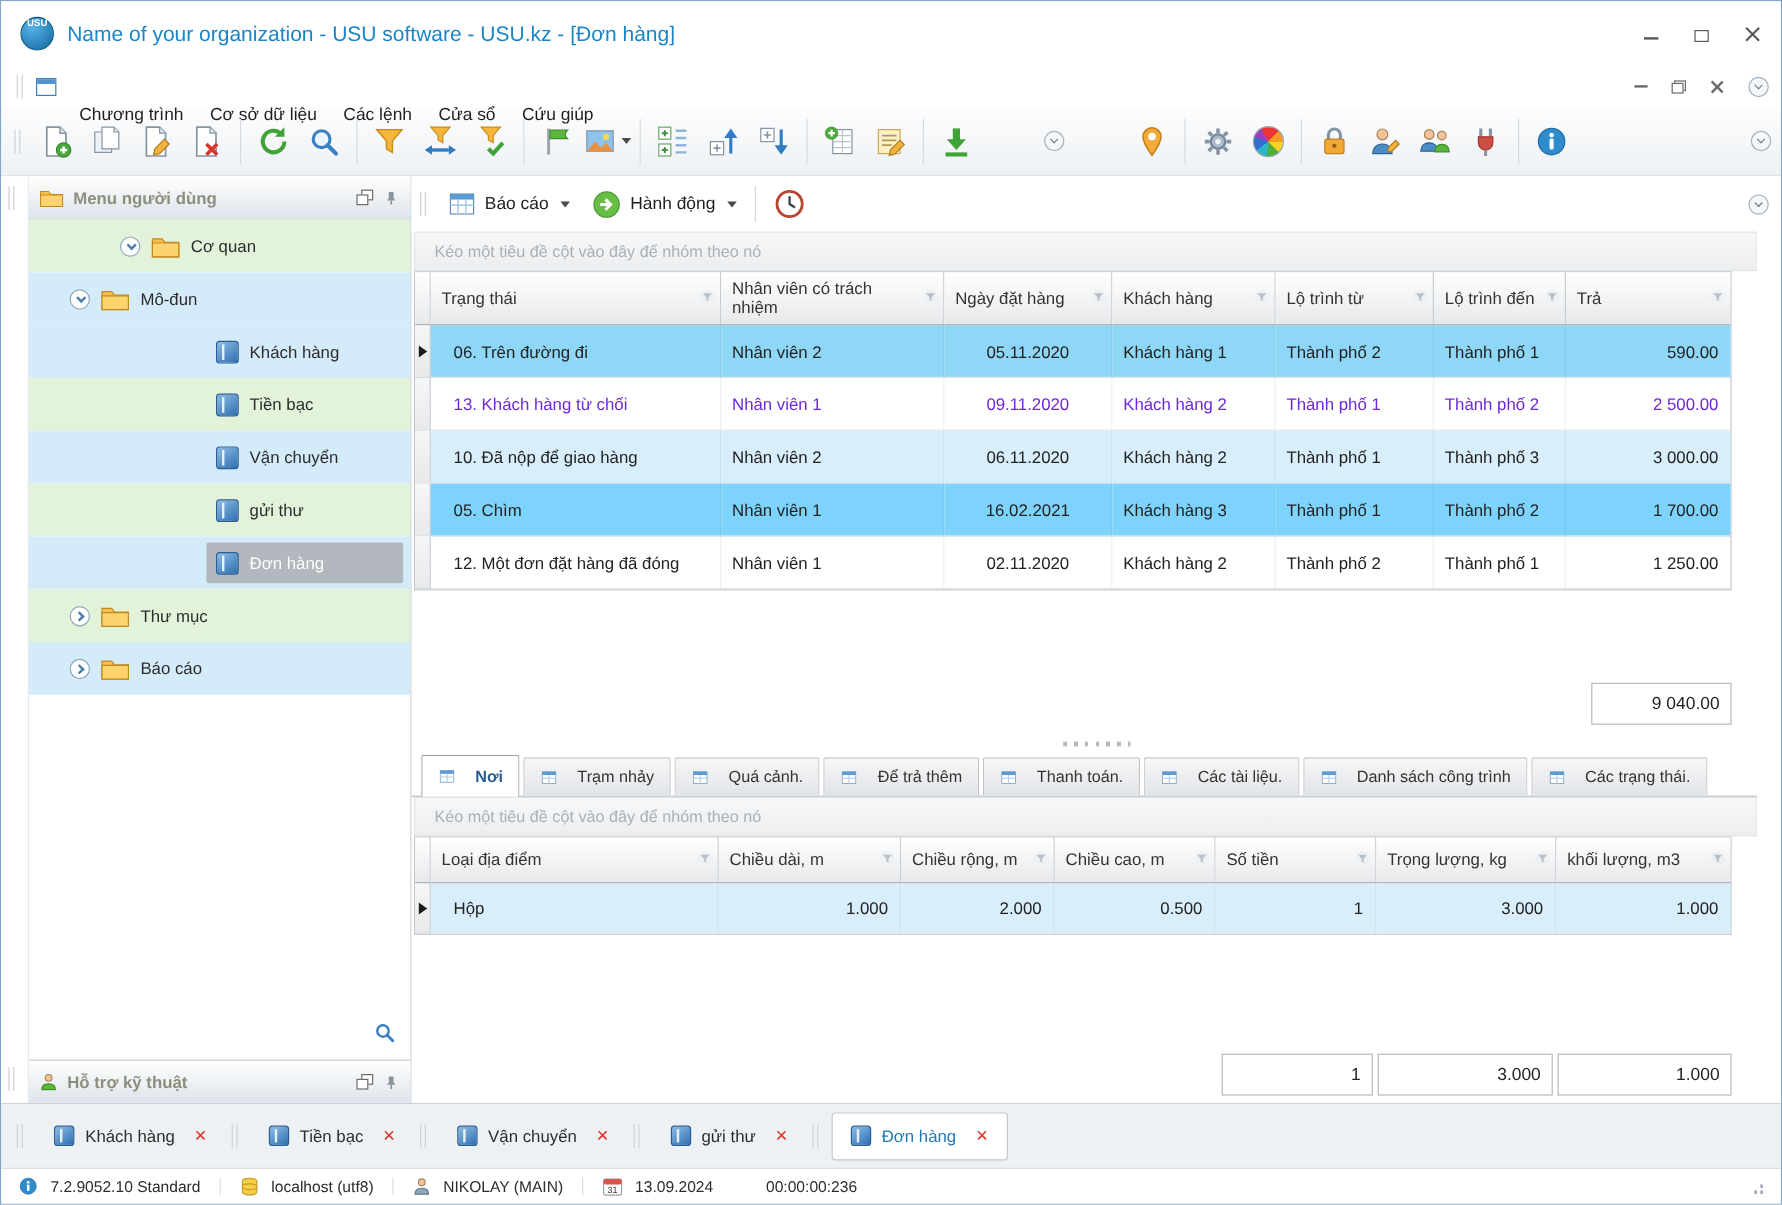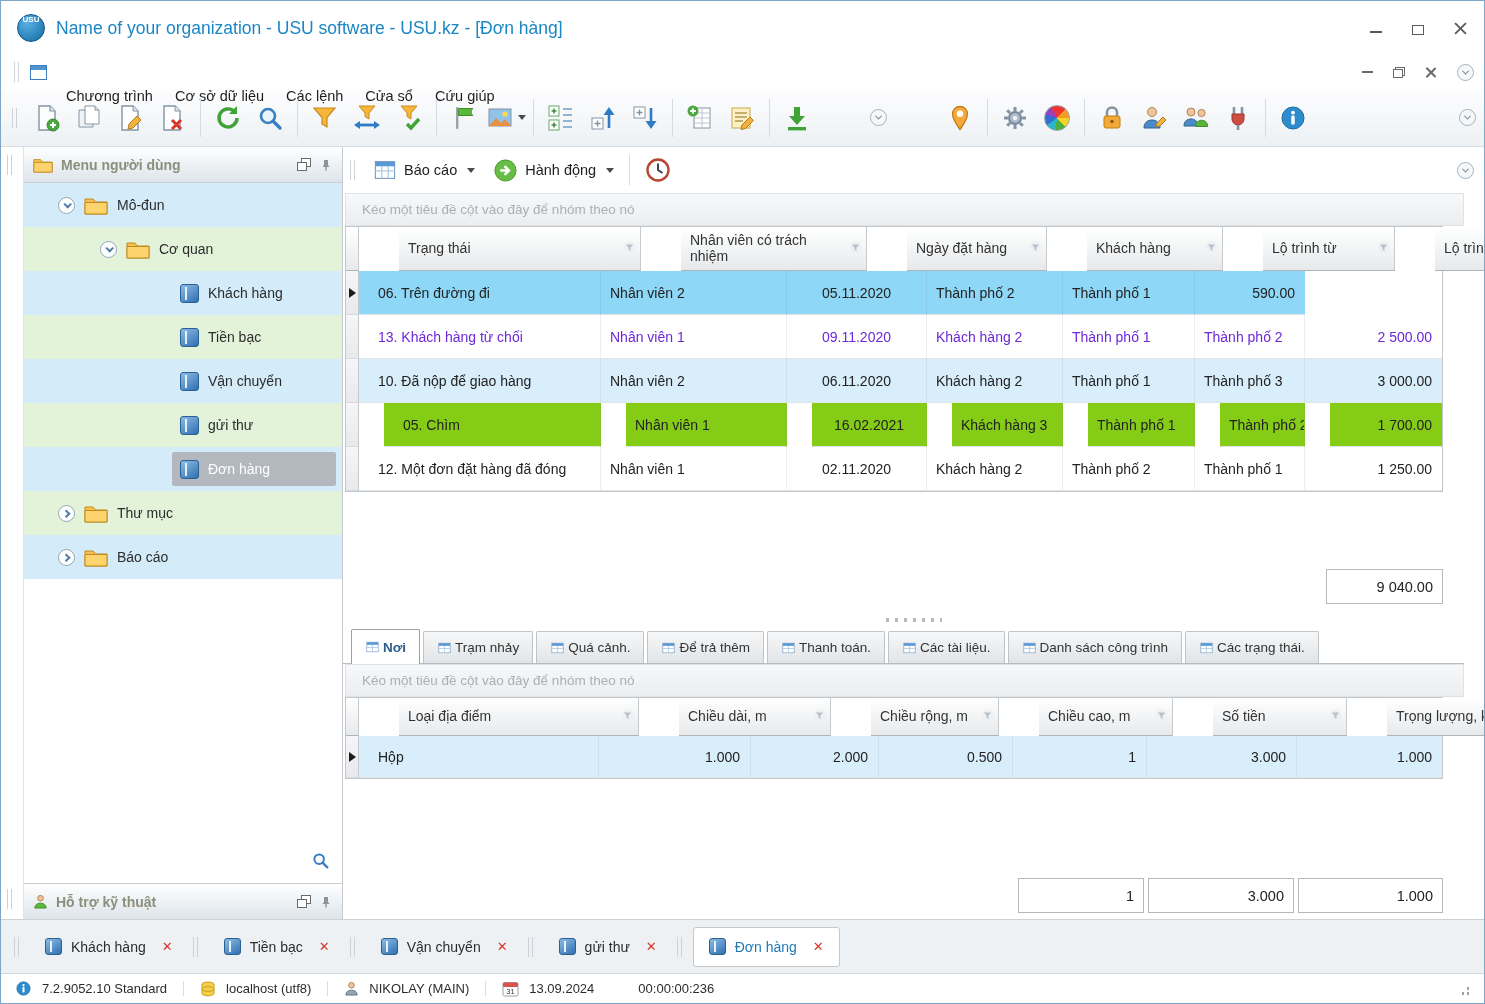--- a/index.html
+++ b/index.html
@@ -82,50 +82,50 @@
   .ab-item { display:flex; align-items:center; gap:7px; padding:5px 9px; border-radius:3px; }
   .ab-label { font-size:14.5px; color:#1e1e1e; }
   .groupbar { height:33px; flex:none; display:flex; align-items:center; padding-left:16px; margin:0 20px 0 2px;
     background:linear-gradient(#f7f8f9,#ebedef); border:1px solid #e0e3e6; color:#aab0b5; font-size:13.5px; }
 
   .top-section { height:420px; flex:none; display:flex; flex-direction:column; }
   .grid { width:1098px; margin-left:2px; border:1px solid #c2c7cc; border-top:none; flex:none; }
   .ogrid { --cols:13px 242px 186px 140px 136px 132px 110px 137px; }
   .pgrid { --cols:13px 240px 152px 128px 134px 134px 150px 145px; }
   .ghead, .grow { display:grid; grid-template-columns:var(--cols); }
-  .ghead { border-top:1px solid #c2c7cc;gap:40px; }
+  .ghead { border-top:1px solid #c2c7cc; }
   .hcell { position:relative; display:flex; align-items:center; padding:0 22px 0 9px; font-size:14px; color:#333;
     background:linear-gradient(#ffffff,#e7e9eb); border-right:1px solid #c6cbd0; border-bottom:1px solid #aeb4ba; line-height:1.12; }
   .hcell:last-child { border-right:none; }
   .o-h { height:44px; } .p-h { height:38px; }
   .hfun { position:absolute; right:4px; top:50%; transform:translateY(-50%); opacity:.85; }
   .ind-h { padding:0; }
   .cell { display:flex; align-items:center; padding:0 9px; font-size:14px; color:#222;
     border-right:1px solid rgba(120,132,144,.14); border-bottom:1px solid #e2e5e8; overflow:hidden; white-space:nowrap; }
   .cell:last-child { border-right:none; }
   .c-status { padding-left:19px; }
   .c-num { justify-content:flex-end; padding-right:10px; }
   .ind { display:flex; align-items:center; justify-content:center; padding:0;
     background:linear-gradient(#f5f6f7,#e7e9eb); border-right:1px solid #c6cbd0; border-bottom:1px solid #d7dadd; }
   .ind-arrow { width:0; height:0; border-top:5px solid transparent; border-bottom:5px solid transparent; border-left:7px solid #1c1c1c; }
   .o-r { height:44px; } .p-r { height:42px; }
   .row-sel  .cell { background:#8ed7f7; }
   .row-red  .cell { color:#6d28d9; }
   .row-blue .cell { background:#d9eefb; }
-  .row-green .cell { background:#84cc16;margin-left:25px; }
+  .row-green .cell { background:#7dd3fc; }
   .grid-spacer { flex:1; }
   .grid-footer { height:44px; flex:none; width:1100px; display:flex; justify-content:flex-end; align-items:flex-start; padding-bottom:6px; }
   .total-box { width:117px; height:35px; border:1px solid #b4b9be; background:#fff; display:flex; align-items:center; justify-content:flex-end; padding:0 9px; font-size:14.5px; color:#222; }
 
   .splitter { height:13px; flex:none; display:flex; align-items:center; justify-content:center; }
   .dots { width:56px; height:4px; background:repeating-linear-gradient(90deg,#b4bbc1 0 3px,transparent 3px 9px); }
 
   
   .dtabs { height:38px; flex:none; display:flex; align-items:flex-end; gap:3px; padding:0 0 0 8px; margin-right:20px; border-bottom:1px solid #b7bcc1; }
-  .dtab { display:flex; align-items:center; gap:3px; height:32px; padding:0 13px; font-size:13.5px; color:#333;
+  .dtab { display:flex; align-items:center; gap:16px; height:32px; padding:0 13px; font-size:13.5px; color:#333;
     background:linear-gradient(#f6f7f8,#e1e4e7); border:1px solid #bfc4c8; border-bottom:none; border-radius:2px 2px 0 0; position:relative; }
   .dtab.active { background:#fff; height:35px; border-color:#9aa0a6; color:#2a5d8c; font-weight:bold; z-index:2; margin-bottom:-1px; }
 
   .bottom-spacer { flex:1; }
   .pfoot { height:44px; flex:none; width:1100px; display:flex; justify-content:flex-end; align-items:flex-end; gap:4px; padding-bottom:6px; }
   .pbox { height:35px; border:1px solid #b4b9be; background:#fff; display:flex; align-items:center; justify-content:flex-end; padding:0 9px; font-size:14.5px; color:#222; }
   .pb-amount { width:126px; } .pb-weight { width:146px; } .pb-volume { width:145px; }
 
   
   .wtabs { height:54px; display:flex; align-items:center; padding:0 10px; gap:2px; background:#eef1f3; border-top:1px solid #ccd1d5; }
@@ -399,39 +399,39 @@
         <span class="ph-title">Menu người dùng</span>
         <span class="ph-btn mini-restore"></span>
         <span class="ph-btn">
           <svg width="12" height="12" viewBox="0 0 12 12">
               <path d="M4 1h4v5l1.5 2h-7L4 6z" fill="#8a949c"></path>
               <path d="M6 8v3.5" stroke="#8a949c" stroke-width="1.4"></path>
             </svg>
         </span>
       </div>
       <div class="tree">
+        <div class="tree-row stripe-g lvl1">
+          <span class="exp">
+              <i class="chev down"></i>
+            </span>
+          <svg class="folder-ic" width="24" height="19" viewBox="0 0 24 19">
+              <path d="M1 3h8l2.5 3H23v12H1z" fill="#f9c04d" stroke="#c08a20"></path>
+              <path d="M1 6.5h22V18H1z" fill="#fdd36e" stroke="#c08a20"></path>
+            </svg>
+          <span class="tree-label">Cơ quan</span>
+        </div>
         <div class="tree-row stripe-b lvl0">
           <span class="exp">
               <i class="chev down"></i>
             </span>
           <svg class="folder-ic" width="24" height="19" viewBox="0 0 24 19">
               <path d="M1 3h8l2.5 3H23v12H1z" fill="#f9c04d" stroke="#c08a20"></path>
               <path d="M1 6.5h22V18H1z" fill="#fdd36e" stroke="#c08a20"></path>
             </svg>
           <span class="tree-label">Mô-đun</span>
-        </div>
-        <div class="tree-row stripe-g lvl1">
-          <span class="exp">
-              <i class="chev down"></i>
-            </span>
-          <svg class="folder-ic" width="24" height="19" viewBox="0 0 24 19">
-              <path d="M1 3h8l2.5 3H23v12H1z" fill="#f9c04d" stroke="#c08a20"></path>
-              <path d="M1 6.5h22V18H1z" fill="#fdd36e" stroke="#c08a20"></path>
-            </svg>
-          <span class="tree-label">Cơ quan</span>
         </div>
         <div class="tree-row stripe-b lvl2">
           <span class="chip">
               <span class="mod-icon"></span>
               <span class="tree-label">Khách hàng</span>
             </span>
         </div>
         <div class="tree-row stripe-g lvl2">
           <span class="chip">
               <span class="mod-icon"></span>
@@ -591,20 +591,21 @@
             </div>
           </div>
 
           <div class="grow o-r row-sel">
             <div class="ind o-r">
                 <span class="ind-arrow"></span>
               </div>
             <div class="cell c-status">06. Trên đường đi</div>
             <div class="cell">Nhân viên 2</div>
             <div class="cell" style="justify-content:center">05.11.2020</div>
+            <div class="cell">Khách hàng 1</div>
             <div class="cell">Thành phố 2</div>
             <div class="cell">Thành phố 1</div>
             <div class="cell c-num">590.00</div>
           </div>
           <div class="grow o-r row-red">
             <div class="ind o-r"></div>
             <div class="cell c-status">13. Khách hàng từ chối</div>
             <div class="cell">Nhân viên 1</div>
             <div class="cell" style="justify-content:center">09.11.2020</div>
             <div class="cell">Khách hàng 2</div>

